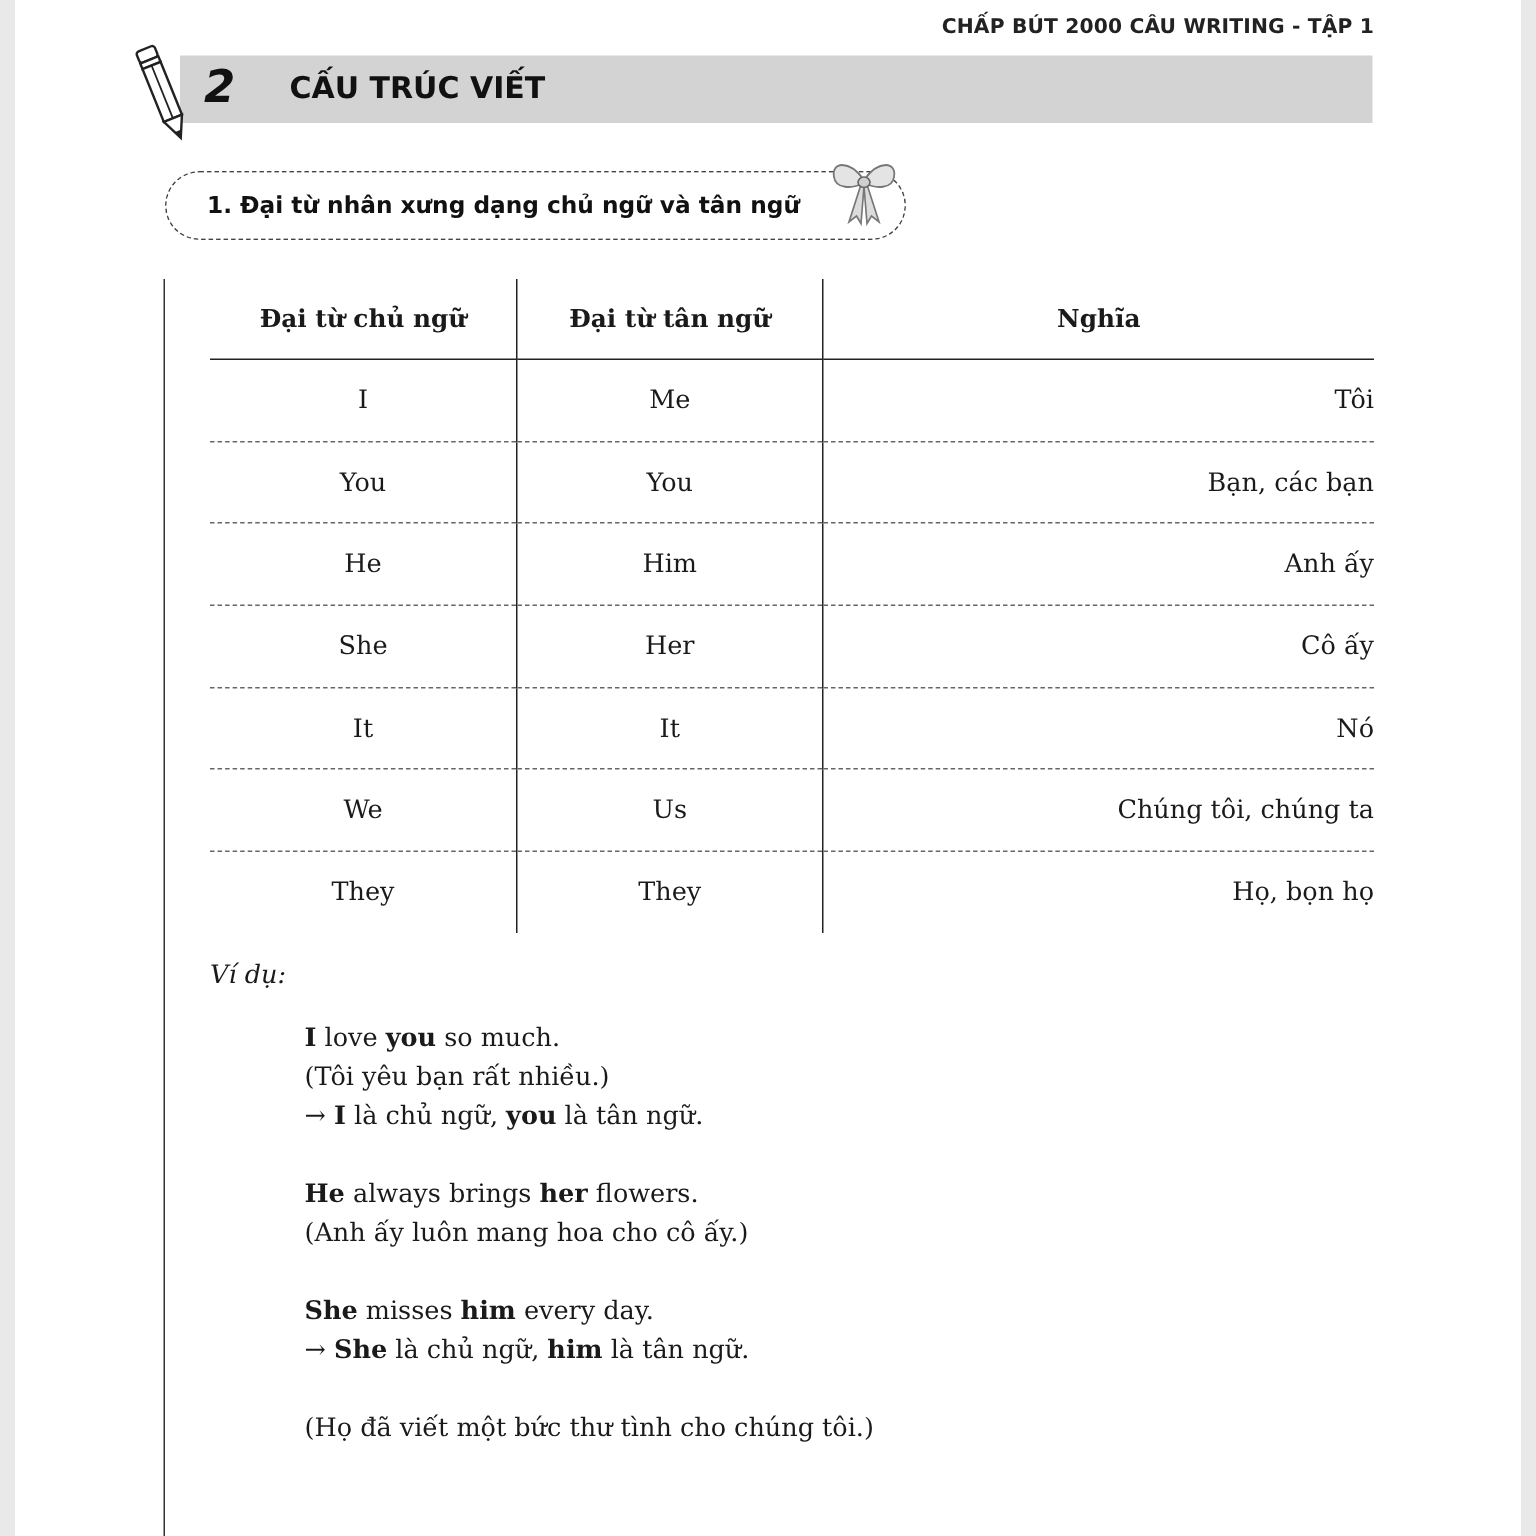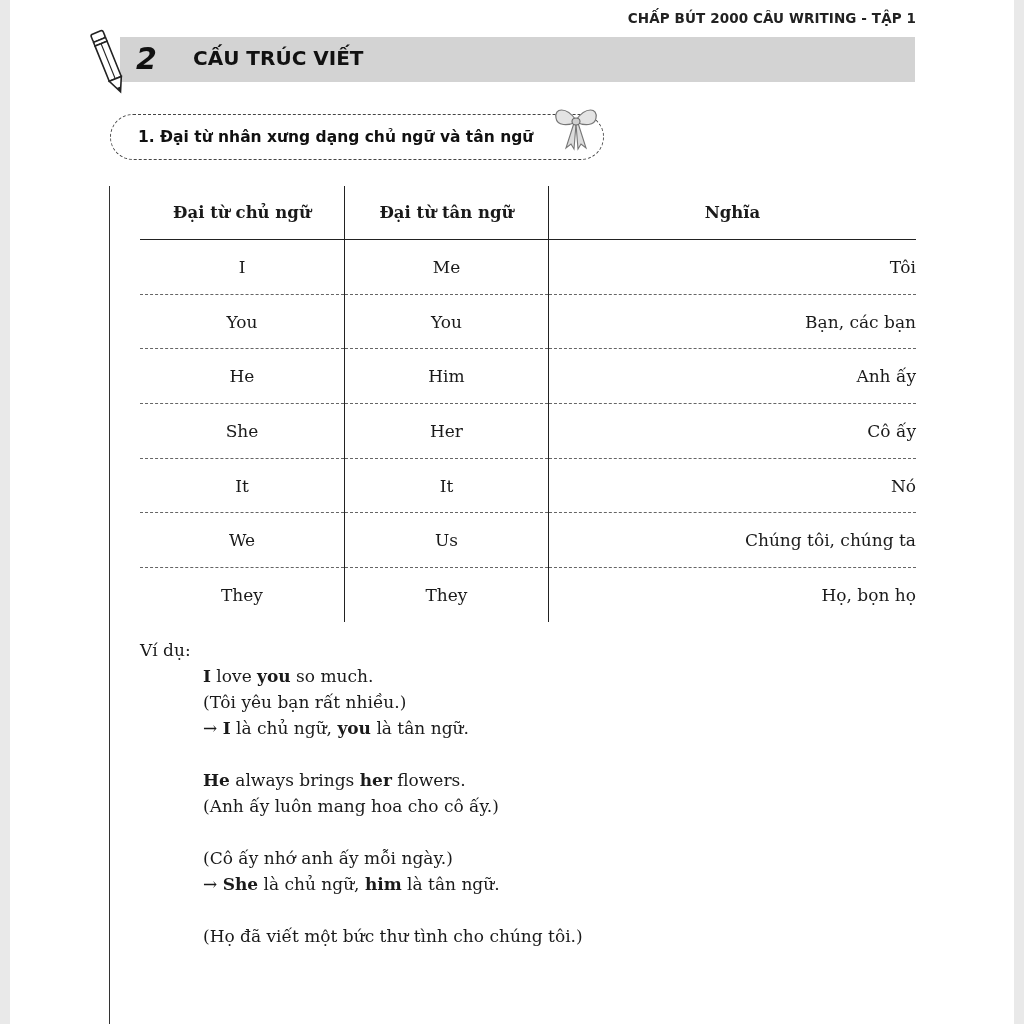--- a/index.html
+++ b/index.html
@@ -67,21 +67,21 @@
     }
     table.pronouns tr:last-child td { border-bottom: none; }
     table.pronouns .c1 { width: 204px; border-right: 1.5px solid #222; }
     table.pronouns .c2 { width: 203px; border-right: 1.5px solid #222; }
     table.pronouns .c3 { text-align: right; padding-left: 11px; }
     table.pronouns th.c3 { text-align: center; padding-left: 0; }
     .examples {
       position: absolute; left: 140px; top: 637px; width: 760px;
       font-size: 17px; line-height: 26px;
     }
-    .examples-label { margin-bottom: 0; }
+    .examples-label { font-style: italic; margin-bottom: 16px; }
     .example-group { margin-left: 63px; margin-bottom: 26px; }
     .example-group div { white-space: nowrap; }
     b { font-weight: bold; }
   </style>
 </head>
 <body>
 
 <div class="page"></div>
 
 <div class="running-header">CHẤP BÚT 2000 CÂU WRITING - TẬP 1</div>
@@ -167,19 +167,19 @@
   <div class="example-group">
     <div><b>I</b><span> love </span><b>you</b><span> so much.</span></div>
     <div>(Tôi yêu bạn rất nhiều.)</div>
     <div><span>→ </span><b>I</b><span> là chủ ngữ, </span><b>you</b><span> là tân ngữ.</span></div>
   </div>
   <div class="example-group">
     <div><b>He</b><span> always brings </span><b>her</b><span> flowers.</span></div>
     <div>(Anh ấy luôn mang hoa cho cô ấy.)</div>
   </div>
   <div class="example-group">
-    <div>(Cô ấy nhớ anh ấy mỗi ngày.)</div>
+    <div><b>She</b><span> misses </span><b>him</b><span> every day.</span></div>
     <div><span>→ </span><b>She</b><span> là chủ ngữ, </span><b>him</b><span> là tân ngữ.</span></div>
   </div>
   <div class="example-group">
     <div>(Họ đã viết một bức thư tình cho chúng tôi.)</div>
   </div>
 </div>
 
 </body></html>

